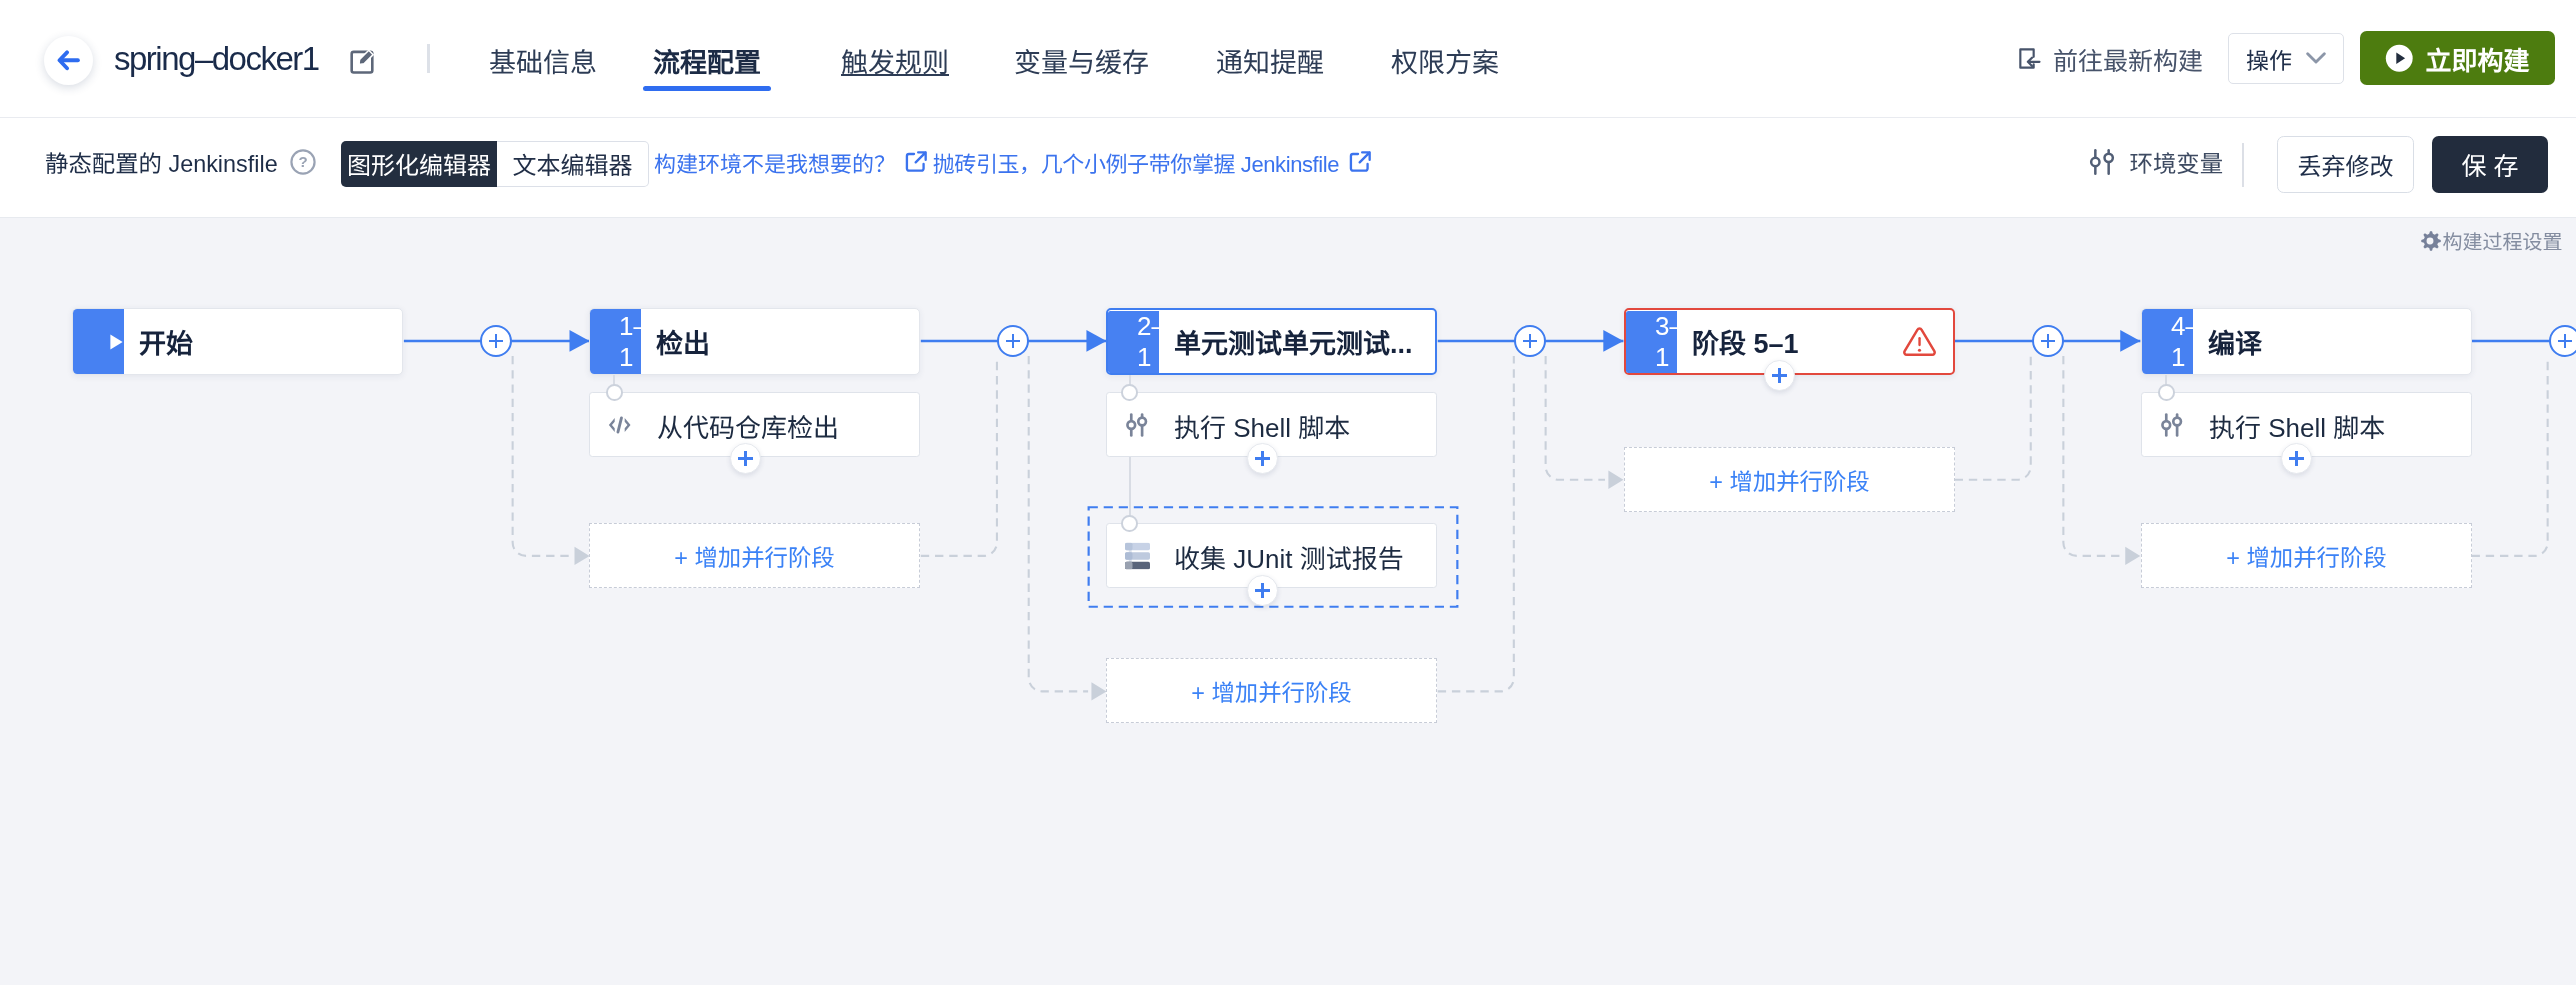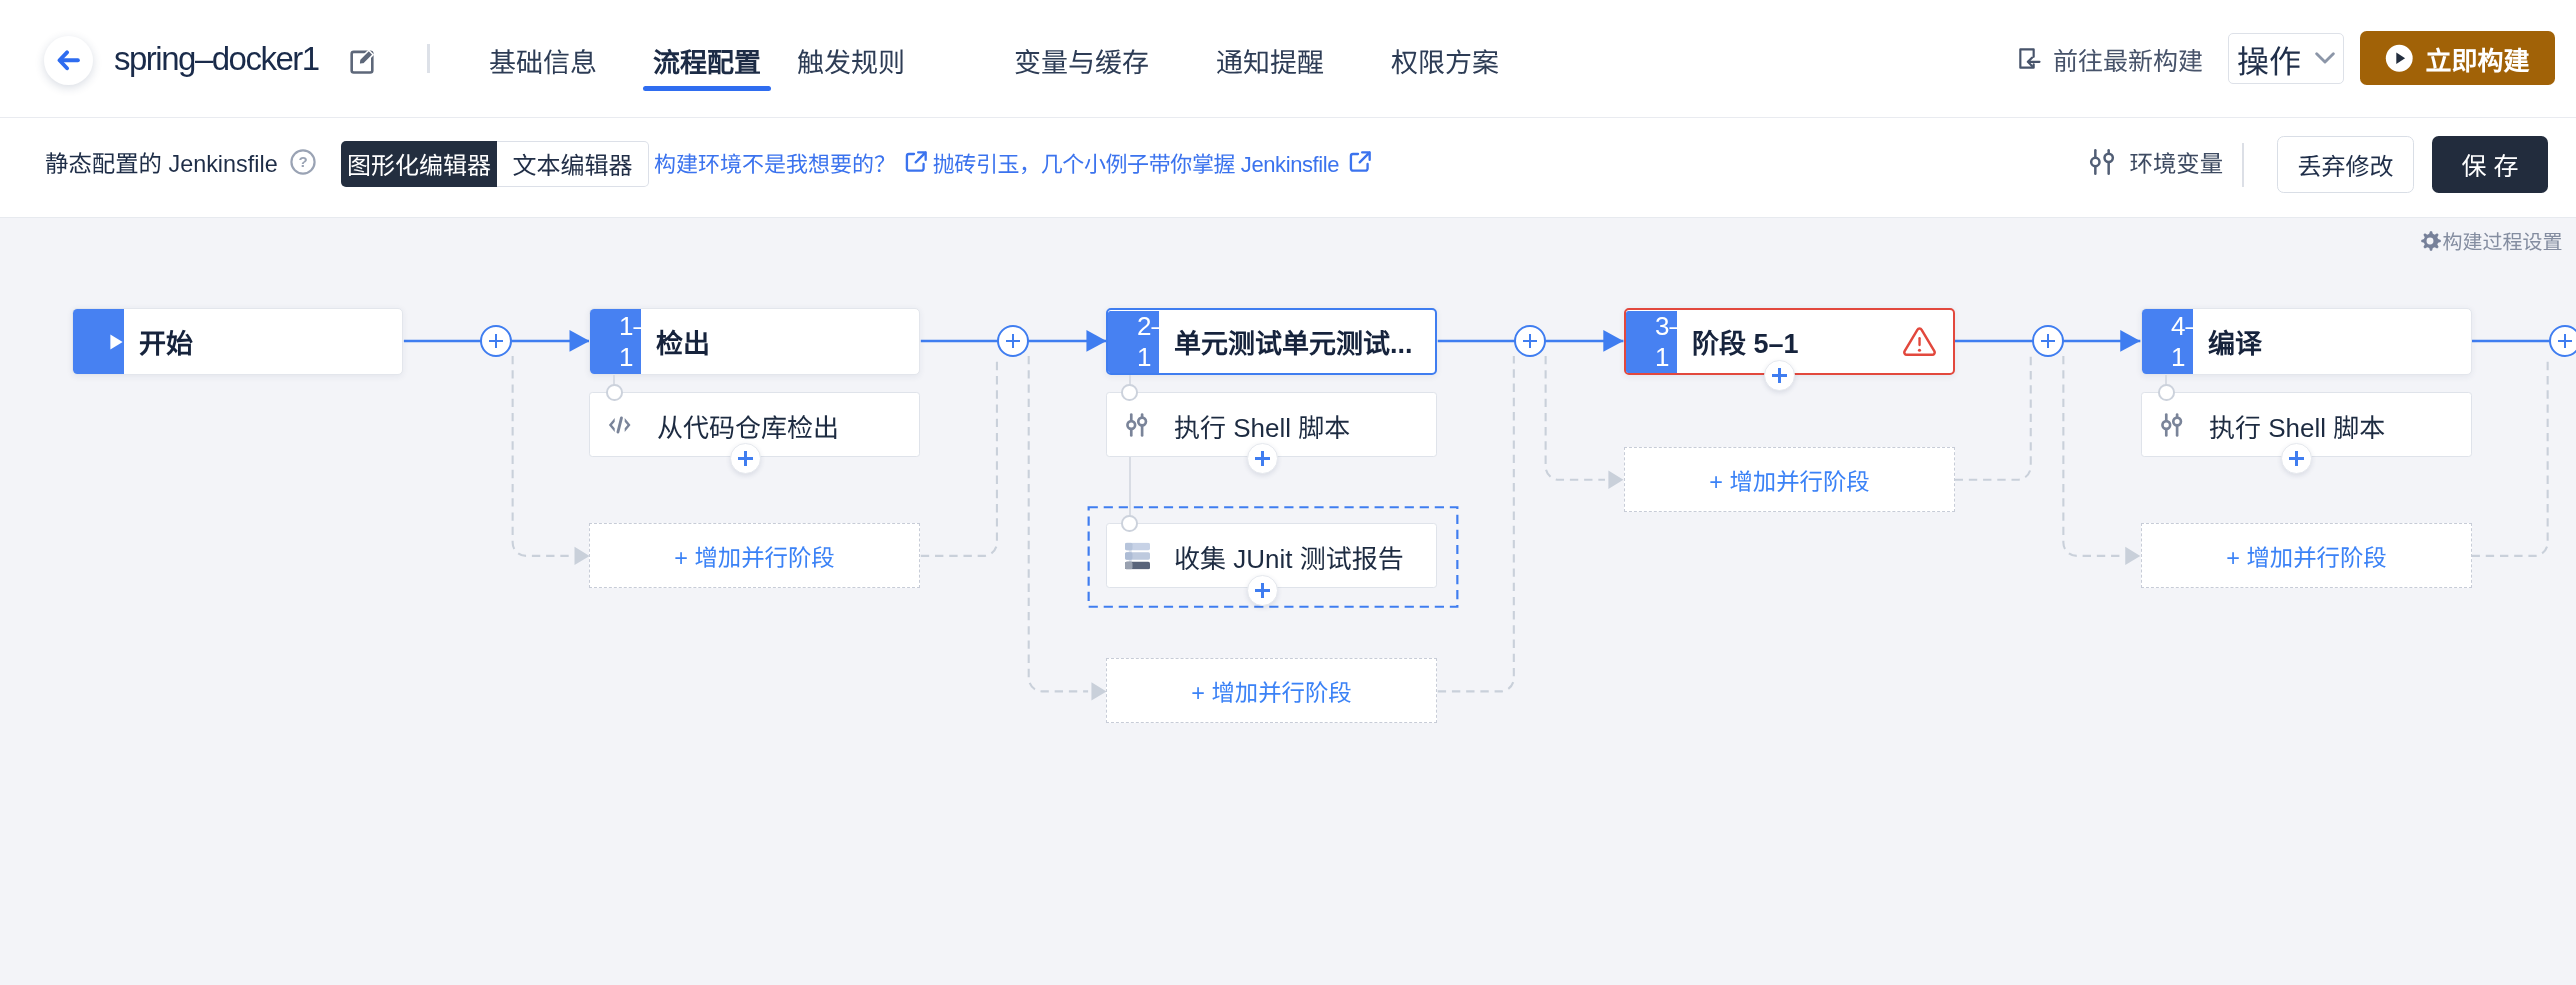--- a/index.html
+++ b/index.html
@@ -10,22 +10,22 @@
 
 #hdr1 { position:absolute; left:0; top:0; width:2576px; height:118px; background:#fff; border-bottom:0.8px solid #e9ebf0; }
 #backbtn { position:absolute; left:44px; top:36px; width:49px; height:49px; border-radius:50%; background:#fff; box-shadow:0 2.5px 10px rgba(40,60,100,.18); display:flex; align-items:center; justify-content:center; }
 #title { position:absolute; left:114px; top:40px; font-size:33px; font-weight:normal; color:#1a2b4a; letter-spacing:-1.5px; }
 #editicon { position:absolute; left:349px; top:47px; }
 #hdiv1 { position:absolute; left:427px; top:44px; width:2.5px; height:28.5px; background:#dde1e8; }
 .tab { position:absolute; top:0; height:117px; display:flex; align-items:center; padding-top:3.3px; font-size:27px; color:#2d3c55; }
 .tab.active { font-weight:bold; color:#1c2b45; }
 .tab.active:after { content:""; position:absolute; left:-10px; right:-10px; bottom:26px; height:5px; background:#2f6df0; border-radius:2.5px; }
 #goLatest { position:absolute; left:2017px; top:0; height:117px; display:flex; align-items:center; gap:11px; font-size:25px; color:#47536a; }
-#opBtn { position:absolute; left:2228px; top:33px; width:116px; height:51px; border:1.7px solid #dde1e8; border-radius:5px; background:#fff; display:flex; align-items:center; justify-content:center; gap:14px; font-size:32px; color:#202f4a; }
-#buildBtn { position:absolute; left:2360px; top:31px; width:195px; height:54px; background:#a16207; border-radius:6.7px; color:#fff; display:flex; align-items:center; justify-content:center; gap:11.7px; font-size:26px; font-weight:bold; }
+#opBtn { position:absolute; left:2228px; top:33px; width:116px; height:51px; border:1.7px solid #dde1e8; border-radius:5px; background:#fff; display:flex; align-items:center; justify-content:center; gap:14px; font-size:23px; color:#202f4a; }
+#buildBtn { position:absolute; left:2360px; top:31px; width:195px; height:54px; background:#4d7c0f; border-radius:6.7px; color:#fff; display:flex; align-items:center; justify-content:center; gap:11.7px; font-size:26px; font-weight:bold; }
 
 
 #hdr2 { position:absolute; left:0; top:118px; width:2576px; height:100px; background:#fff; border-bottom:0.8px solid #e7eaef; }
 #jlabel { position:absolute; left:45px; top:0; height:87px; display:flex; align-items:center; gap:12.6px; font-size:23.4px; color:#1e2d47; }
 #toggle { position:absolute; left:341px; top:22.6px; height:46px; display:flex; }
 #toggle .seg1 { width:156px; background:#232e3f; color:#fff; border-radius:5px 0 0 5px; display:flex; align-items:center; justify-content:center; font-size:24px; }
 #toggle .seg2 { width:152px; background:#fff; color:#222f47; border:1.7px solid #dce0e8; border-left:none; border-radius:0 5px 5px 0; display:flex; align-items:center; justify-content:center; font-size:24px; }
 #links { position:absolute; left:654px; top:0; height:87px; display:flex; align-items:center; font-size:22px; color:#3b73ee; white-space:nowrap; }
 #envvar { position:absolute; left:2087px; top:0; height:87px; display:flex; align-items:center; gap:12.6px; font-size:23.4px; color:#3d4a61; }
 #hdiv2 { position:absolute; left:2242px; top:25px; width:1.7px; height:44px; background:#dcdfe6; }
@@ -81,21 +81,21 @@
   <div id="title">spring–docker1</div>
   <div id="editicon"><svg width="28.5" height="28.5" viewBox="0 0 34 34">
         <rect x="3.2" y="5.8" width="24.6" height="24.6" rx="2.4" fill="none" stroke="#5d6779" stroke-width="3.1"></rect>
         <g transform="translate(19.5,13.2) rotate(45)">
           <path d="M-3.7 -9.5 H3.7 V6 L0 10.8 L-3.7 6 Z" fill="#5d6779" stroke="#fff" stroke-width="1.8"></path>
         </g>
       </svg></div>
   <div id="hdiv1"></div>
   <div class="tab" style="left:489px;">基础信息</div>
   <div class="tab active" style="left:653px;">流程配置</div>
-  <div class="tab" style="left:797px;">触发规则</div>
+  <div class="tab" style="left:841px;text-decoration:underline;">触发规则</div>
   <div class="tab" style="left:1014px;">变量与缓存</div>
   <div class="tab" style="left:1216px;">通知提醒</div>
   <div class="tab" style="left:1391px;">权限方案</div>
   <div id="goLatest">
       <svg width="25" height="25" viewBox="0 0 30 30">
         <path d="M4 4 h16 v9 M4 4 v22 h16 v-4" stroke="#47536a" stroke-width="2.6" fill="none" stroke-linejoin="round" stroke-linecap="round"></path>
         <path d="M27 19 H13 M18 14 l-5 5 5 5" stroke="#47536a" stroke-width="2.6" fill="none" stroke-linecap="round" stroke-linejoin="round"></path>
       </svg>
       <span>前往最新构建</span>
     </div>

